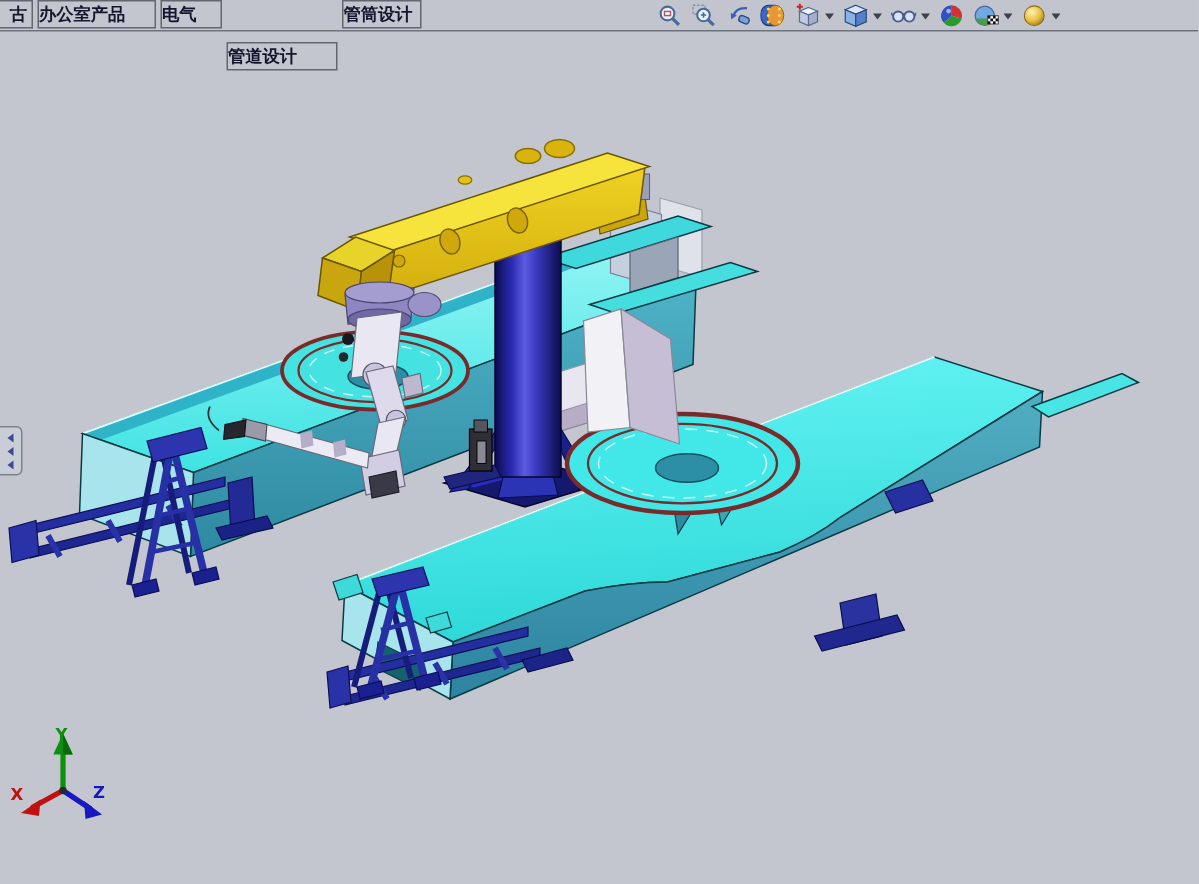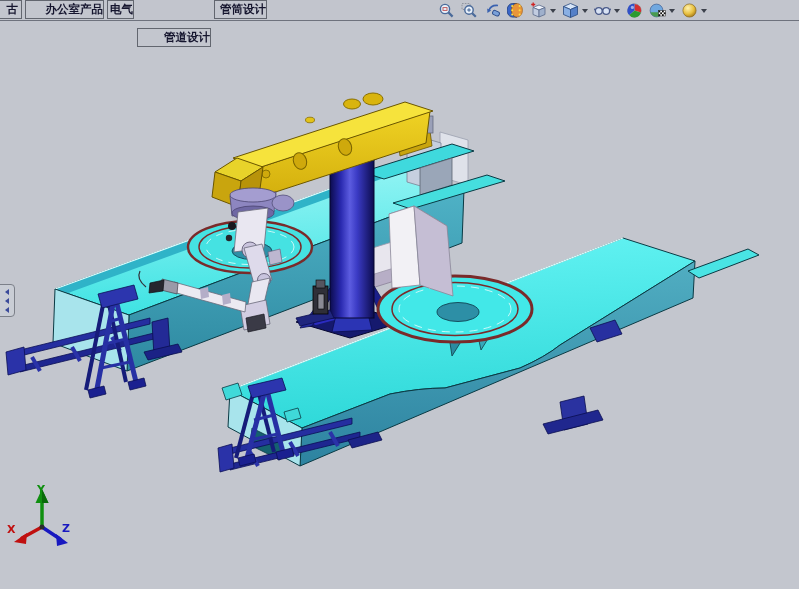--- a/index.html
+++ b/index.html
@@ -4,25 +4,25 @@
 <style>
   html,body{margin:0;padding:0;}
   body{background:#c3c6ce;font-family:"DejaVu Sans","Liberation Sans",sans-serif;}
   .window{position:relative;width:799px;height:589px;background:#c3c6ce;overflow:hidden;}
 
   
   .tab-bar{position:absolute;top:0;left:0;width:100%;height:20px;background:#c2c5cd;
            border-bottom:1px solid #6e727d;display:flex;align-items:flex-start;z-index:5;}
   .tab{box-sizing:border-box;height:19px;margin-right:3px;margin-top:0;
        border:1px solid #62666f;background:#c3c6ce;
-       display:flex;align-items:center;justify-content:flex-end;
+       display:flex;align-items:center;justify-content:flex-start;
        font-size:11.5px;font-weight:600;color:#15152e;overflow:hidden;white-space:nowrap;}
   .tab:nth-child(1){width:22px;border-left:none;justify-content:flex-end;padding:0 3px;}
   .tab:nth-child(2){width:79px;}
-  .tab:nth-child(3){width:27px;}
+  .tab:nth-child(3){width:41px;}
   .tab:nth-child(4){width:74px;margin-top:28px;}
   .tab:nth-child(5){width:53px;}
 
   
   .hud{position:absolute;top:1px;left:437px;height:19px;display:flex;align-items:center;gap:4px;z-index:6;}
   .hud-btn{display:flex;align-items:center;height:18px;padding:0 1px;cursor:default;}
   .hud-btn svg{width:17px;height:17px;display:block;}
   .dd-arrow{width:0;height:0;border-left:3px solid transparent;border-right:3px solid transparent;
             border-top:4px solid #3c414c;margin-left:3px;}
 

